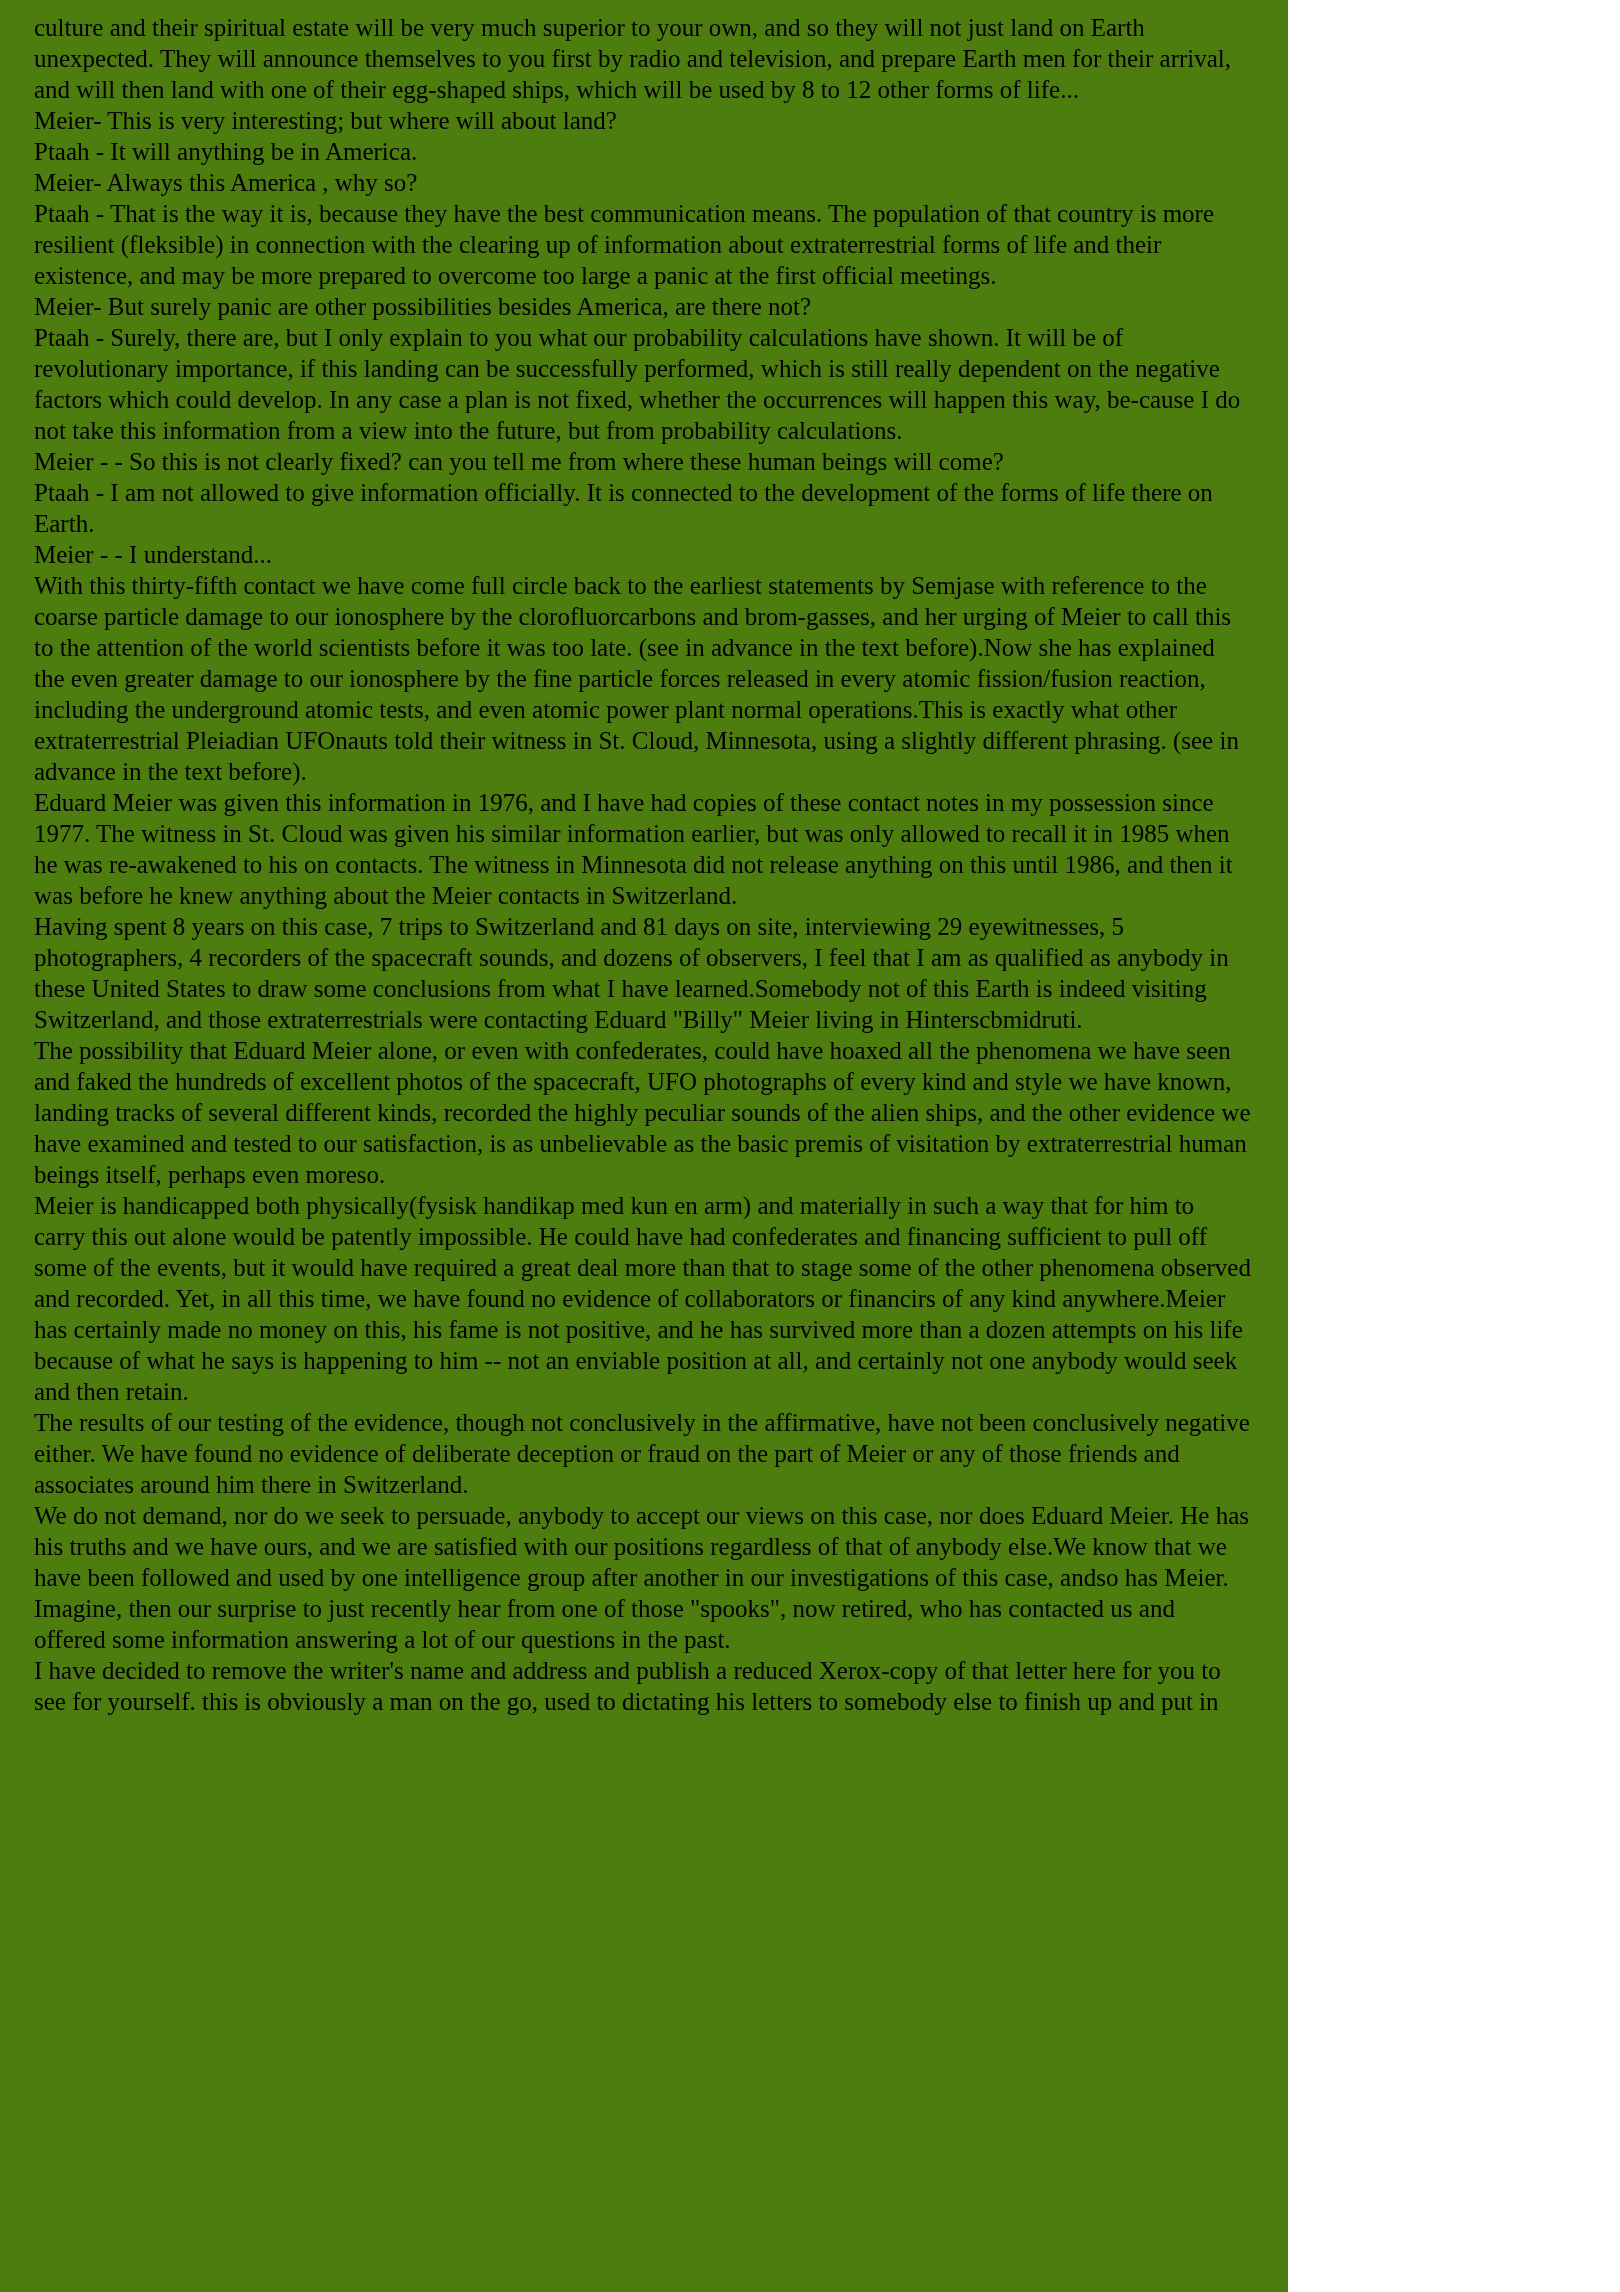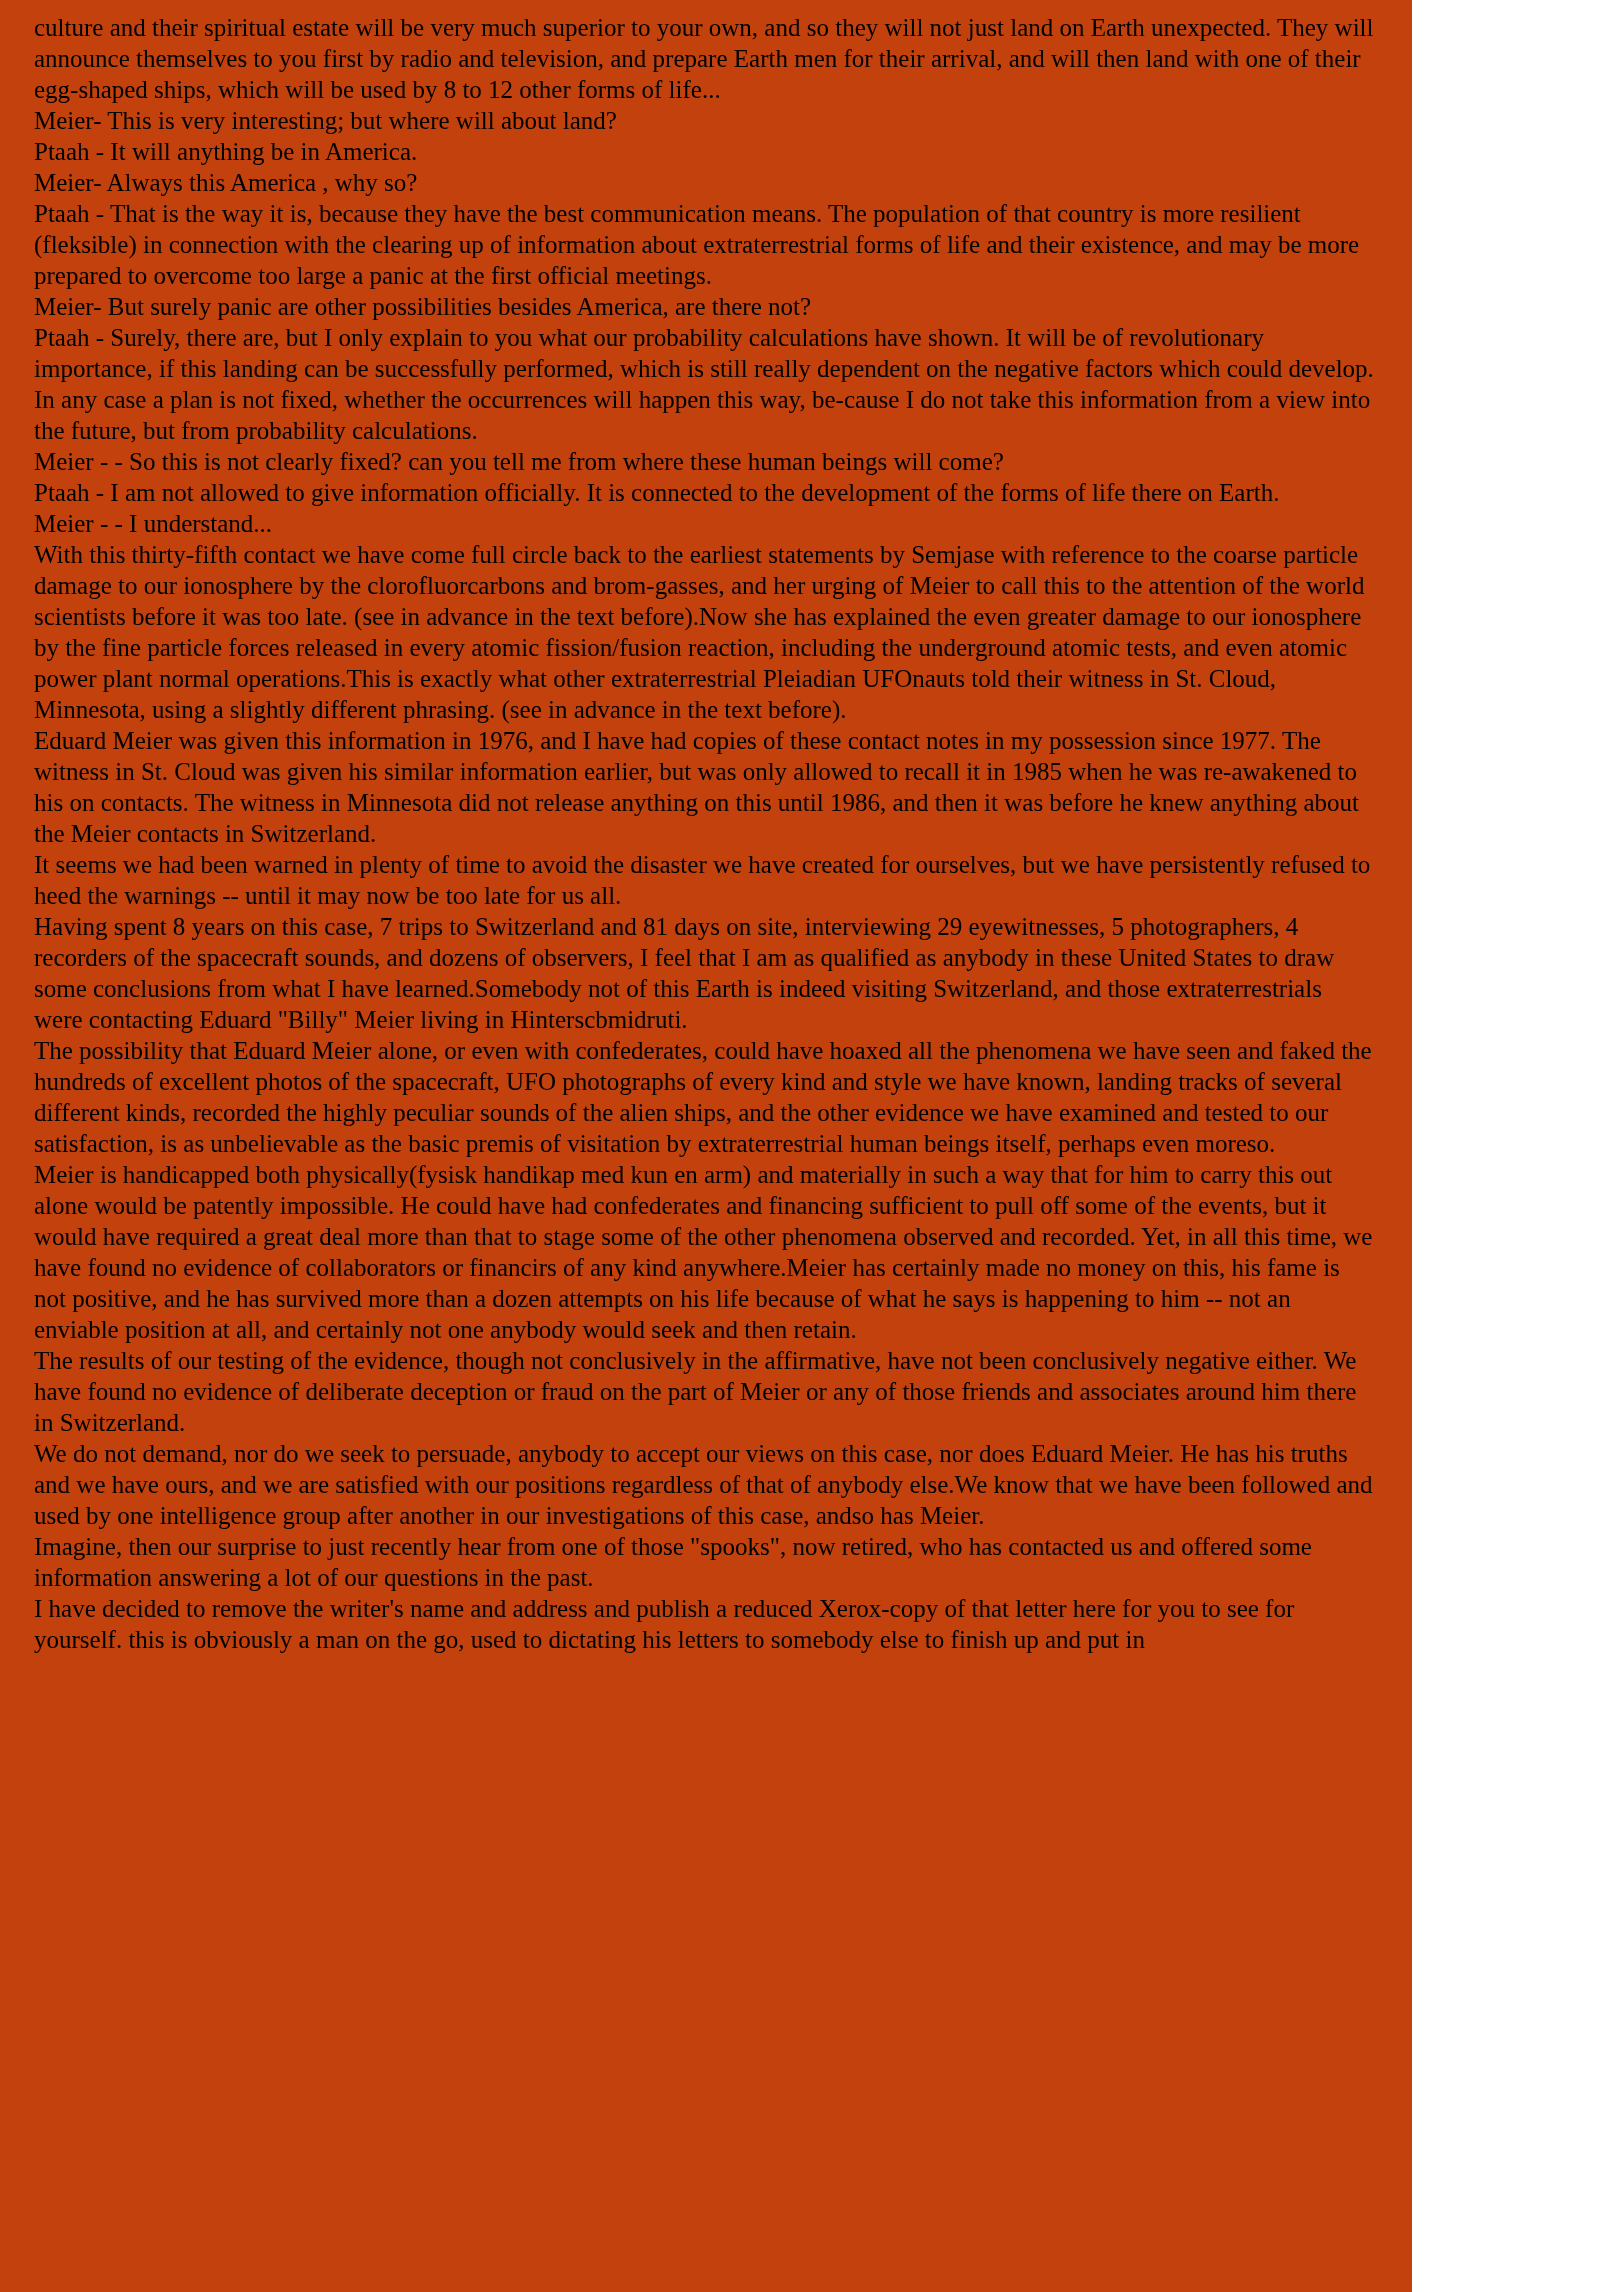--- a/index.html
+++ b/index.html
@@ -10,23 +10,23 @@
   }
   body {
     width: 1620px;
     height: 2293px;
     overflow: hidden;
     font-family: "Liberation Serif", "DejaVu Serif", serif;
     color: #000000;
   }
   #page {
     box-sizing: border-box;
-    width: 1412px;
+    width: 1288px;
     height: 2293px;
-    background: #c2410c;
+    background: #4d7c0f;
     padding: 11.8px 37px 0 34px;
   }
   .doc-body {
     font-size: 25px;
     line-height: 31px;
     text-align: left;
     letter-spacing: 0px;
     word-spacing: 0px;
     color: #000;
   }
@@ -52,21 +52,20 @@
     <p class="para">Ptaah - It will anything be in America.</p>
     <p class="para">Meier- Always this America , why so?</p>
     <p class="para">Ptaah - That is the way it is, because they have the best communication means. The population of that country is more resilient (fleksible) in connection with the clearing up of information about extraterrestrial forms of life and their existence, and may be more prepared to overcome too large a panic at the first official meetings.</p>
     <p class="para">Meier- But surely panic are other possibilities besides America, are there not?</p>
     <p class="para">Ptaah - Surely, there are, but I only explain to you what our probability calculations have shown. It will be of revolutionary importance, if this landing can be successfully performed, which is still really dependent on the negative factors which could develop. In any case a plan is not fixed, whether the occurrences will happen this way, be-cause I do not take this information from a view into the future, but from probability calculations.</p>
     <p class="para">Meier - - So this is not clearly fixed? can you tell me from where these human beings will come?</p>
     <p class="para">Ptaah - I am not allowed to give information officially. It is connected to the development of the forms of life there on Earth.</p>
     <p class="para">Meier - - I understand...</p>
     <p class="para">With this thirty-fifth contact we have come full circle back to the earliest statements by Semjase with reference to the coarse particle damage to our ionosphere by the clorofluorcarbons and brom-gasses, and her urging of Meier to call this to the attention of the world scientists before it was too late. (see in advance in the text before).Now she has explained the even greater damage to our ionosphere by the fine particle forces released in every atomic fission/fusion reaction, including the underground atomic tests, and even atomic power plant normal operations.This is exactly what other extraterrestrial Pleiadian UFOnauts told their witness in St. Cloud, Minnesota, using a slightly different phrasing. (see in advance in the text before).</p>
     <p class="para">Eduard Meier was given this information in 1976, and I have had copies of these contact notes in my possession since 1977. The witness in St. Cloud was given his similar information earlier, but was only allowed to recall it in 1985 when he was re-awakened to his on contacts. The witness in Minnesota did not release anything on this until 1986, and then it was before he knew anything about the Meier contacts in Switzerland.</p>
-    <p class="para">It seems we had been warned in plenty of time to avoid the disaster we have created for ourselves, but we have persistently refused to heed the warnings -- until it may now be too late for us all.</p>
     <p class="para">Having spent 8 years on this case, 7 trips to Switzerland and 81 days on site, interviewing 29 eyewitnesses, 5 photographers, 4 recorders of the spacecraft sounds, and dozens of observers, I feel that I am as qualified as anybody in these United States to draw some conclusions from what I have learned.Somebody not of this Earth is indeed visiting Switzerland, and those extraterrestrials were contacting Eduard "Billy" Meier living in Hinterscbmidruti.</p>
     <p class="para">The possibility that Eduard Meier alone, or even with confederates, could have hoaxed all the phenomena we have seen and faked the hundreds of excellent photos of the spacecraft, UFO photographs of every kind and style we have known, landing tracks of several different kinds, recorded the highly peculiar sounds of the alien ships, and the other evidence we have examined and tested to our satisfaction, is as unbelievable as the basic premis of visitation by extraterrestrial human beings itself, perhaps even moreso.</p>
     <p class="para">Meier is handicapped both physically(fysisk handikap med kun en arm) and materially in such a way that for him to carry this out alone would be patently impossible. He could have had confederates and financing sufficient to pull off some of the events, but it would have required a great deal more than that to stage some of the other phenomena observed and recorded. Yet, in all this time, we have found no evidence of collaborators or financirs of any kind anywhere.Meier has certainly made no money on this, his fame is not positive, and he has survived more than a dozen attempts on his life because of what he says is happening to him -- not an enviable position at all, and certainly not one anybody would seek and then retain.</p>
     <p class="para">The results of our testing of the evidence, though not conclusively in the affirmative, have not been conclusively negative either. We have found no evidence of deliberate deception or fraud on the part of Meier or any of those friends and associates around him there in Switzerland.</p>
     <p class="para">We do not demand, nor do we seek to persuade, anybody to accept our views on this case, nor does Eduard Meier. He has his truths and we have ours, and we are satisfied with our positions regardless of that of anybody else.We know that we have been followed and used by one intelligence group after another in our investigations of this case, andso has Meier.</p>
     <p class="para">Imagine, then our surprise to just recently hear from one of those "spooks", now retired, who has contacted us and offered some information answering a lot of our questions in the past.</p>
     <p class="para">I have decided to remove the writer's name and address and publish a reduced Xerox-copy of that letter here for you to see for yourself. this is obviously a man on the go, used to dictating his letters to somebody else to finish up and put in</p>
 
   </div>
 </div>

